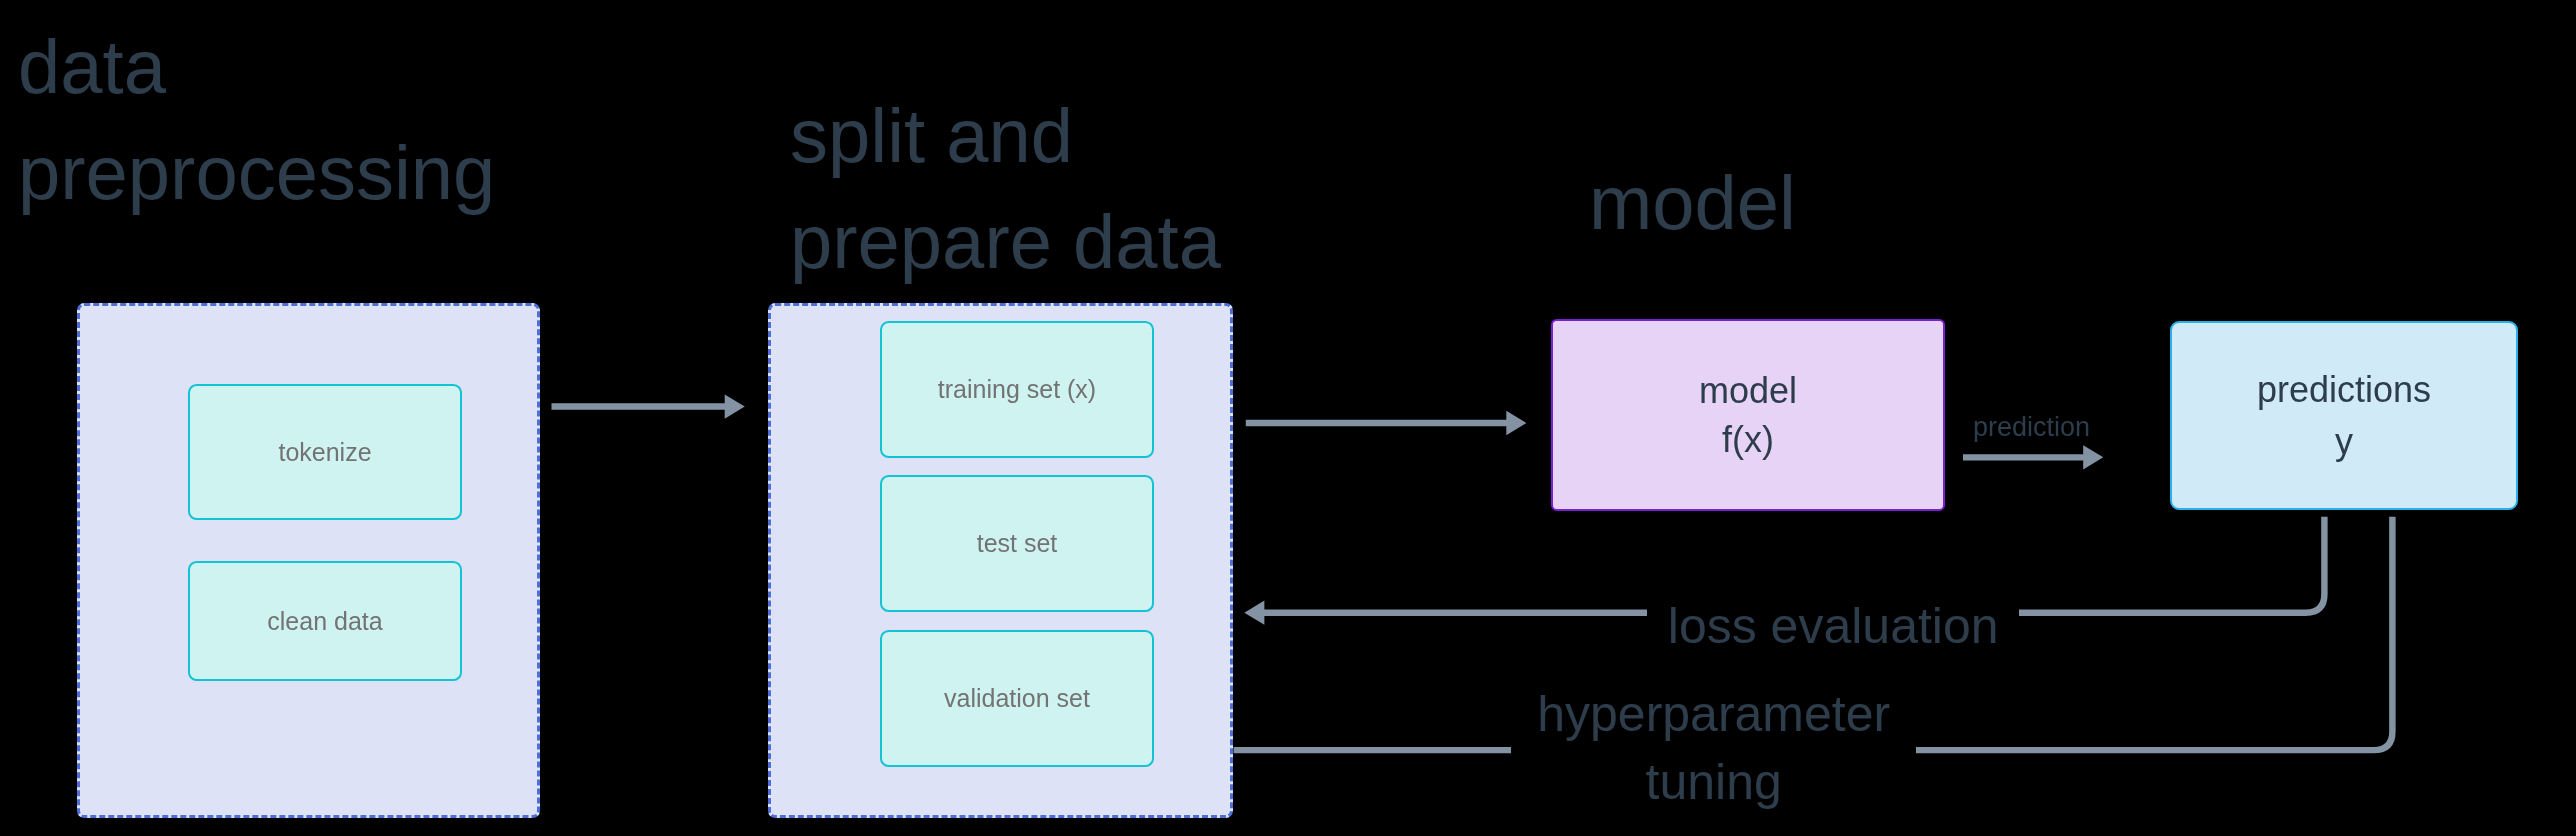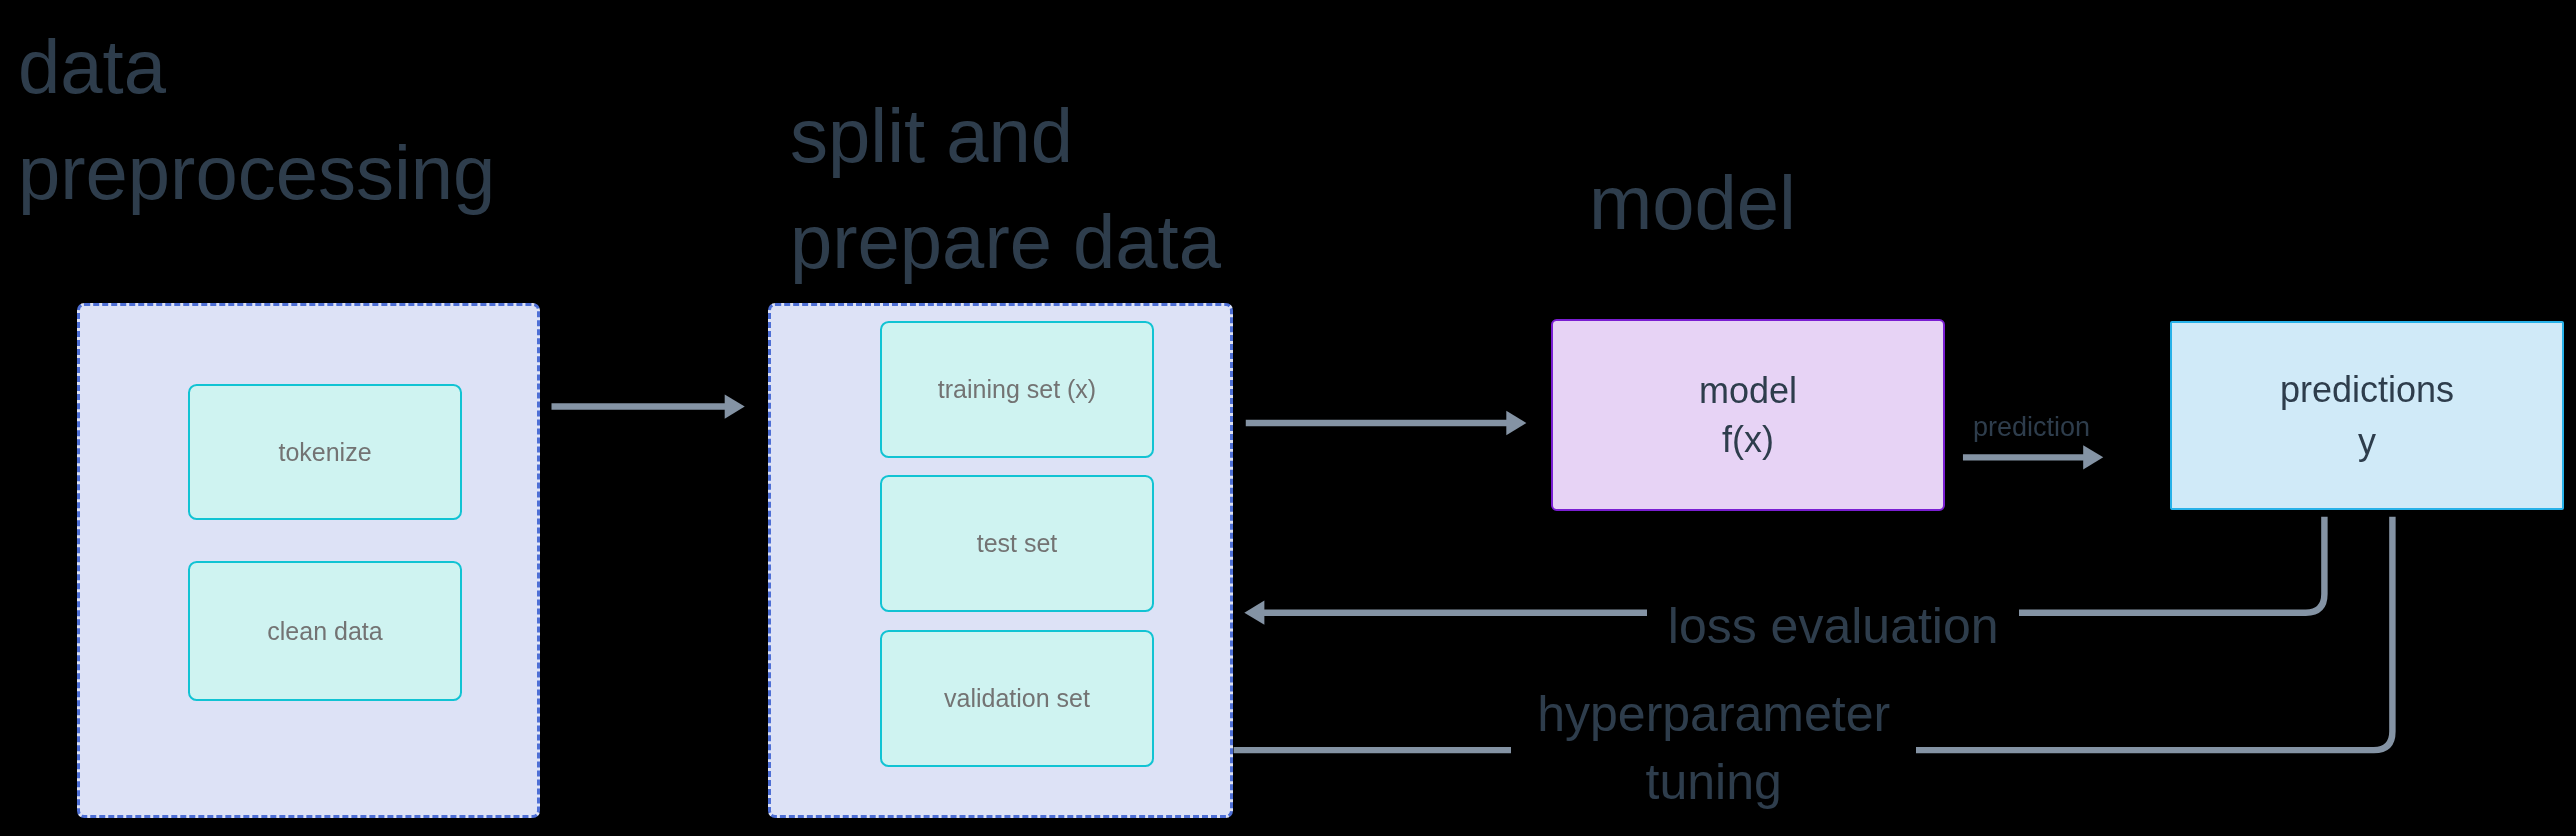--- a/index.html
+++ b/index.html
@@ -54,24 +54,24 @@
     box-sizing:border-box;
     display:flex;align-items:center;justify-content:center;
     color:#2e3d4c;
     font-size:36px;line-height:49px;
     text-align:center;
     z-index:3;
   }
 
   .predictions-box{
     position:absolute;
-    left:2170px;top:321px;width:394px;height:189px;
+    left:2170px;top:321px;width:348px;height:189px;
     background:#d0eaf8;
     border:2.9px solid #27b1e8;
-    border-radius:2px;
+    border-radius:9px;
     box-sizing:border-box;
     display:flex;align-items:center;justify-content:center;
     color:#2e3d4c;
     font-size:36px;line-height:52px;
     text-align:center;
     z-index:3;
   }
 
   .connectors{position:absolute;left:0;top:0;z-index:1;}
 
@@ -121,21 +121,21 @@
   </svg>
 
   <div class="section-title pre" style="left:18px;top:13.6px;">data
 preprocessing</div>
   <div class="section-title pre" style="left:790px;top:83px;">split and
 prepare data</div>
   <div class="section-title" style="left:1589px;top:150px;">model</div>
 
   <div class="group" style="left:77px;top:303px;width:463px;height:515px;"></div>
   <div class="step-box" style="left:188px;top:384px;width:274px;height:136px;">tokenize</div>
-  <div class="step-box" style="left:188px;top:561px;width:274px;height:140px;">clean data</div>
+  <div class="step-box" style="left:188px;top:561px;width:274px;height:120px;">clean data</div>
 
   <div class="group" style="left:768px;top:303px;width:465px;height:515px;"></div>
   <div class="step-box" style="left:880px;top:321px;width:274px;height:137px;">training set (x)</div>
   <div class="step-box" style="left:880px;top:630px;width:274px;height:137px;">validation set</div>
   <div class="step-box" style="left:880px;top:475px;width:274px;height:137px;">test set</div>
 
   <div class="model-box pre">model
 f(x)</div>
 
   <div class="predictions-box pre">predictions

